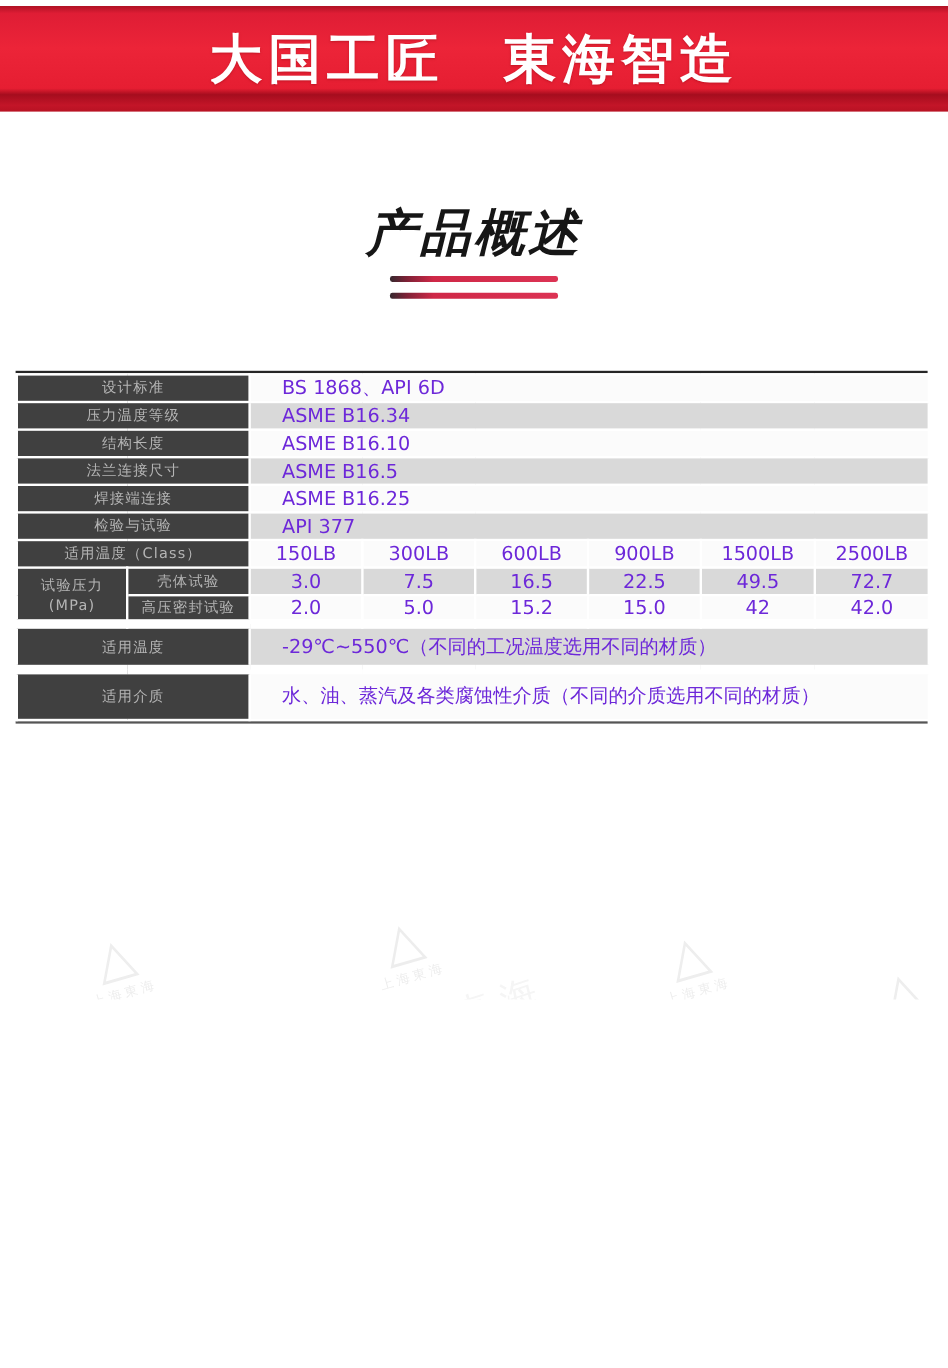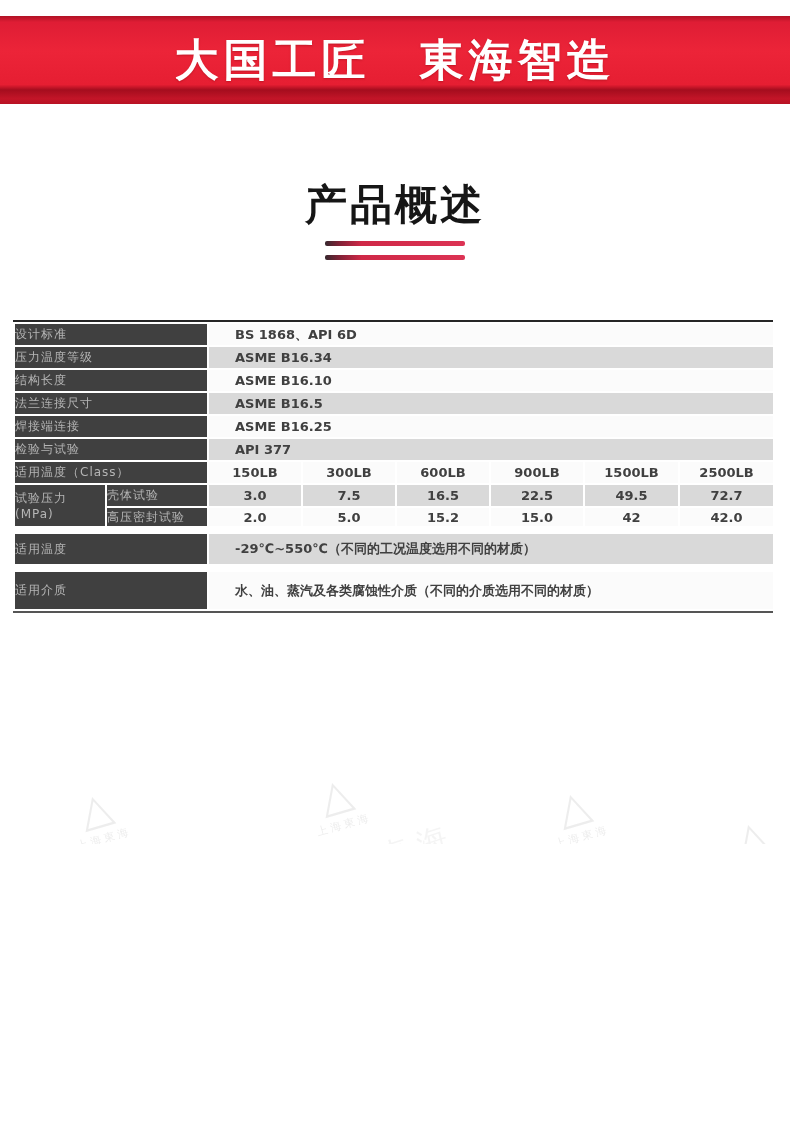--- a/index.html
+++ b/index.html
@@ -2,21 +2,21 @@
 <html><head>
 <meta charset="utf-8">
 <style>
   * { margin: 0; padding: 0; box-sizing: border-box; }
   html, body { background: #ffffff; }
   body { font-family: "DejaVu Sans", "Liberation Sans", sans-serif; }
   .page {
     position: relative;
     width: 790px;
     height: 828px;
-    margin: 16px auto;
+    margin: 5px auto;
     background: #ffffff;
     overflow: hidden;
   }
 
   
   .banner {
     height: 88px;
     display: flex;
     align-items: center;
     justify-content: center;
@@ -36,21 +36,21 @@
 
   
   .sec-title {
     text-align: center;
     font-size: 42px;
     font-weight: 700;
     color: #161616;
     letter-spacing: 3px;
     line-height: 54px;
   }
-  .t1 { margin-top: 74px; }
+  .t1 { margin-top: 74px; font-style: italic; }
   .t2 { margin-top: 30px; }
   .title-underline {
     width: 140px;
     height: 5px;
     margin: 9px auto 0 auto;
     border-radius: 2px;
     background: linear-gradient(90deg, #36282e 0%, #7e2136 10%, #cf2847 26%, #dc3354 100%);
   }
 
   
@@ -81,28 +81,27 @@
   .spec-table th, .spec-table td {
     border: 2px solid #ffffff;
     font-weight: normal;
     padding: 0;
     vertical-align: middle;
   }
   .spec-table th {
     background: #404040;
     color: #b5b5b5;
     font-size: 12px;
-    text-align: left;
+    text-align: center;
     letter-spacing: 1px;
   }
   .spec-table td {
-    color: #404040;
-    font-size: 13px;
+    color: #6d28d9;
+    font-size: 16px;
     text-align: center;
-    font-weight: bold;
   }
   tr.r-light td { background: #fbfbfb; }
   tr.r-gray  td { background: #d9d9d9; }
   tr.r-std   { height: 23px; }
   tr.r-temp  { height: 38px; }
   tr.r-med   { height: 42px; }
   tr.gap-top th, tr.gap-top td { border-top: 8px solid #ffffff; }
   td.val-left { text-align: left; padding-left: 26px; }
 
   

